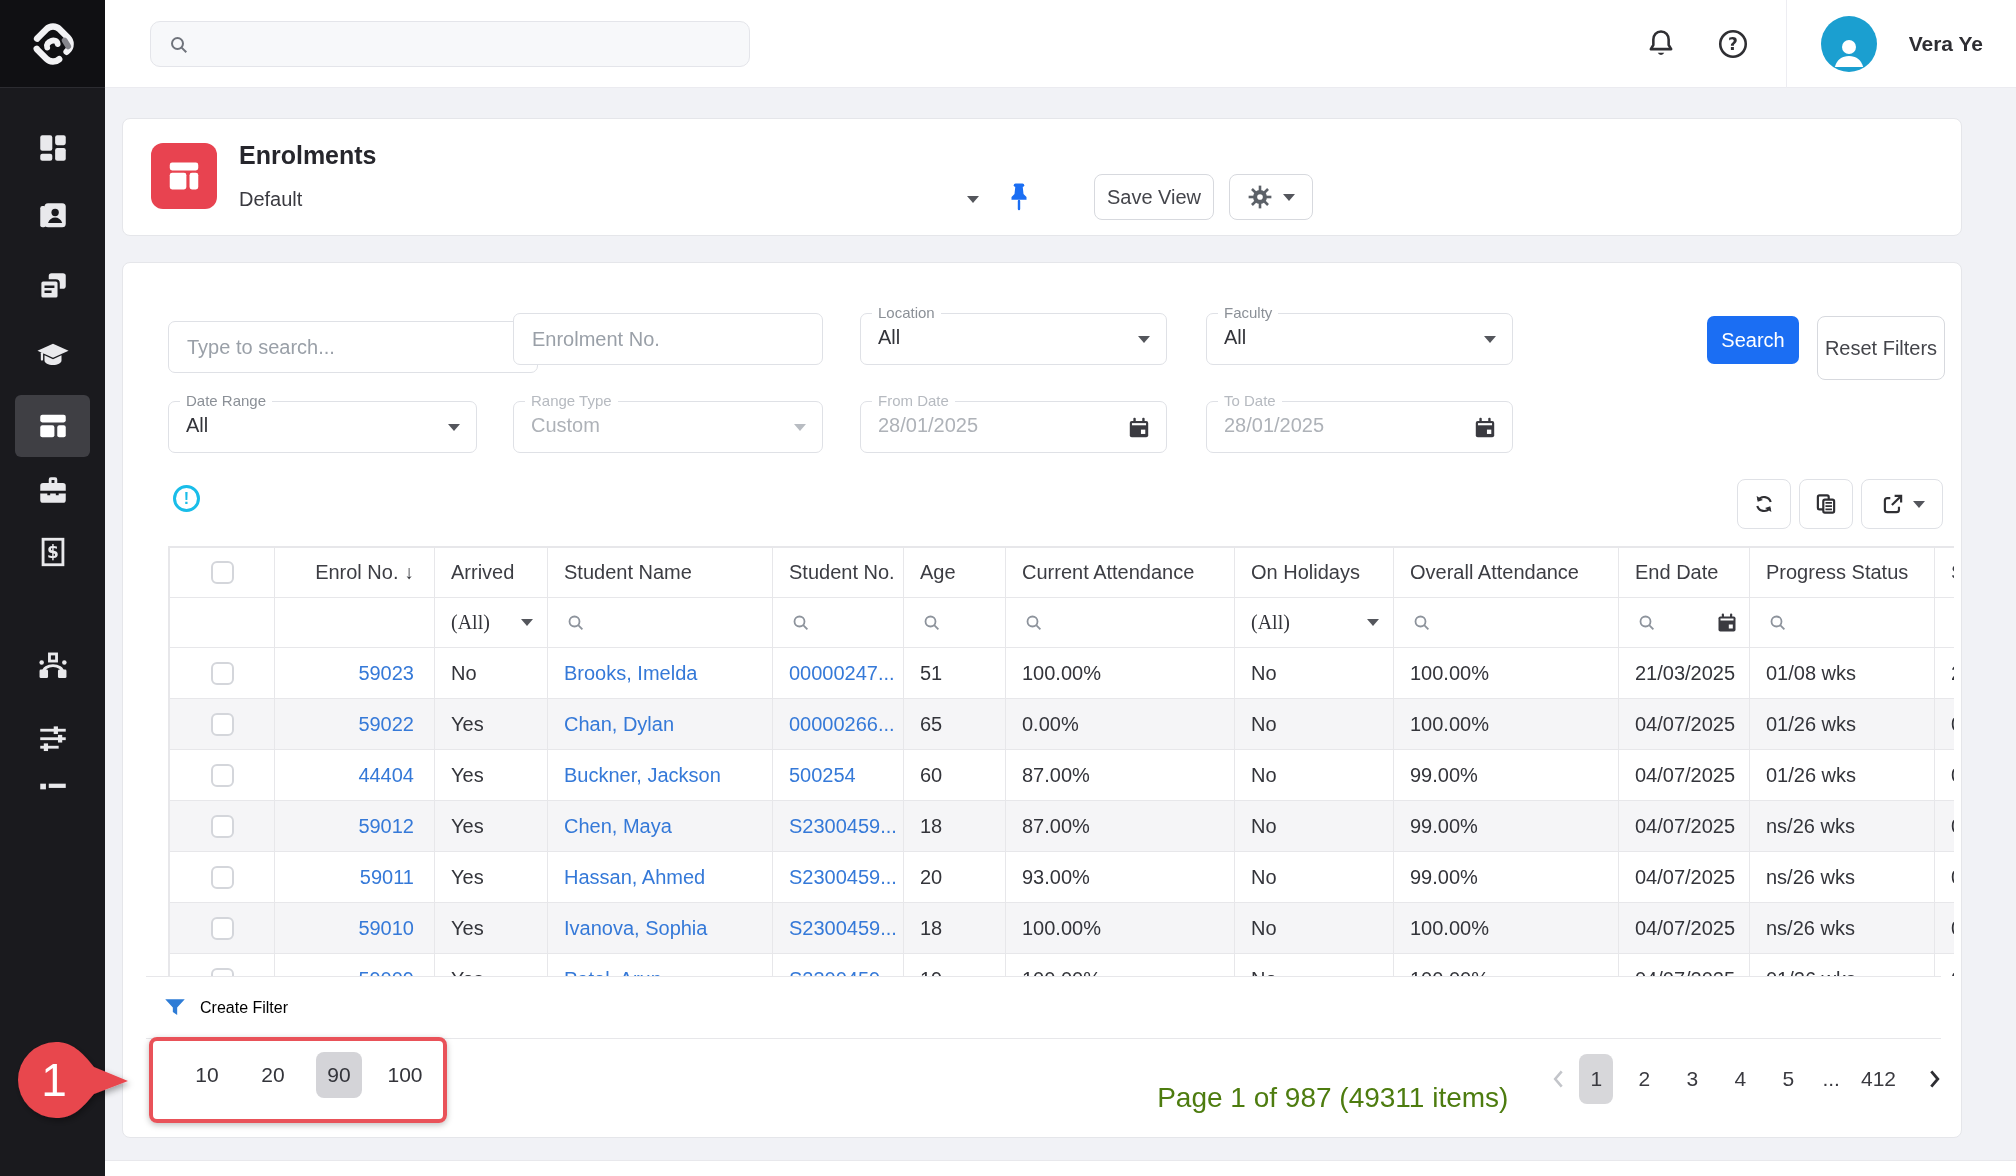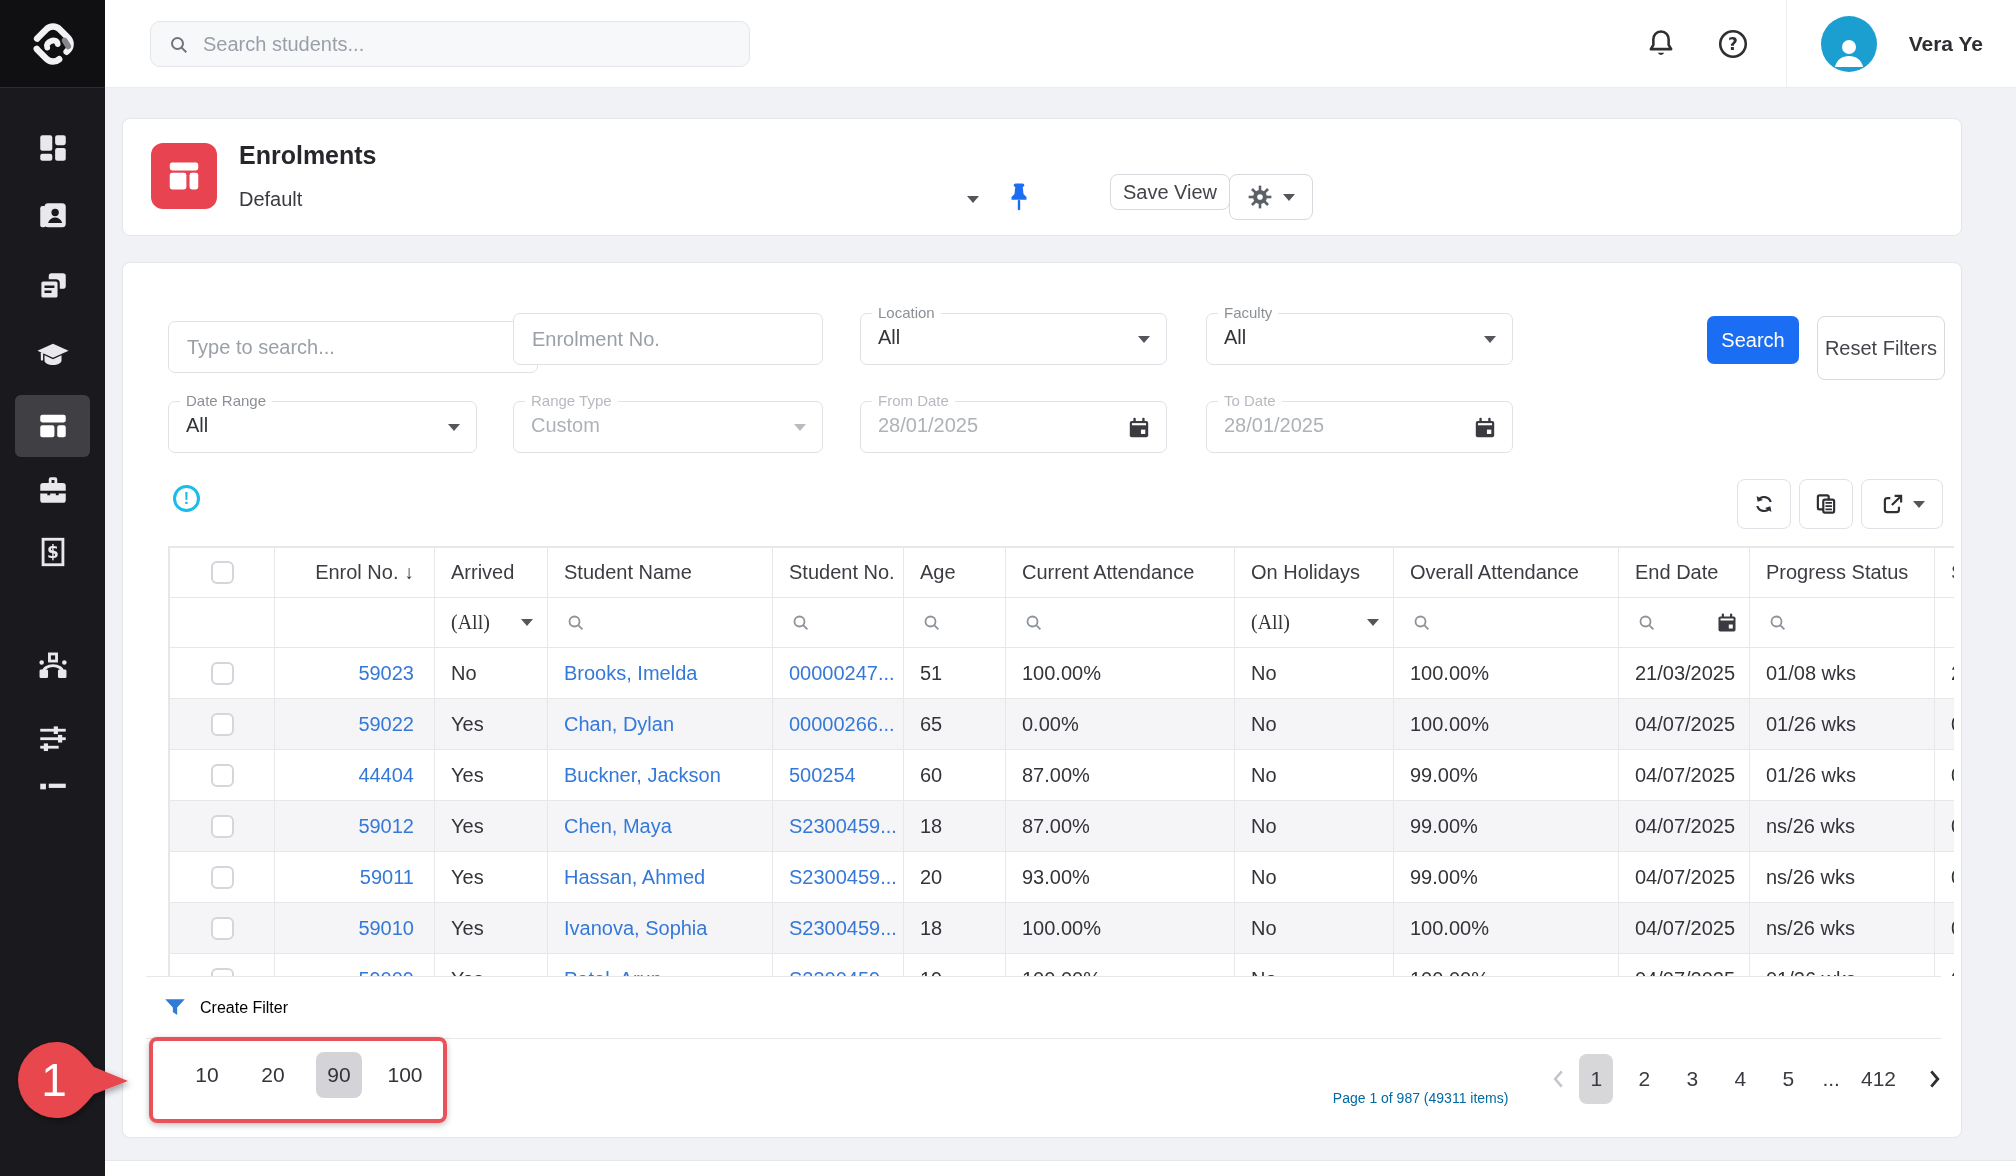--- a/index.html
+++ b/index.html
@@ -33,21 +33,21 @@
   .main-card { left:122px; top:262px; width:1840px; height:876px; }
 
   
   .module-icon { position:absolute; left:28px; top:24px; width:66px; height:66px; border-radius:12px; background:#e84350; display:flex; align-items:center; justify-content:center; }
   .module-title { position:absolute; left:116px; top:22px; font-size:25px; font-weight:700; color:#26262c; }
   .view-select { position:absolute; left:116px; top:62px; width:740px; height:36px; cursor:pointer; }
   .view-select .val { font-size:20px; color:#3a3a40; line-height:36px; }
   .view-select .caret { position:absolute; right:0; top:15px; }
   .pin-btn { position:absolute; left:878px; top:60px; width:36px; height:36px; cursor:pointer; }
   .btn { display:flex; align-items:center; justify-content:center; background:#fff; border:1px solid #d7d9de; border-radius:8px; font-size:20px; color:#44454b; cursor:pointer; font-family:inherit; }
-  .save-view-btn { position:absolute; left:971px; top:55px; width:120px; height:36px;margin-left:16px; }
+  .save-view-btn { position:absolute; left:971px; top:55px; width:120px; height:46px; }
   .gear-btn { position:absolute; left:1106px; top:55px; width:84px; height:46px; gap:10px; }
 
   .caret { width:0; height:0; border-left:6px solid transparent; border-right:6px solid transparent; border-top:7px solid #54565c; }
 
   
   .txt-input { position:absolute; height:52px; border:1px solid #dfe1e6; border-radius:7px; background:#fff; }
   .txt-input input { width:100%; height:100%; border:none; outline:none; background:transparent; padding:0 18px; font-size:20px; color:#3a3a40; font-family:inherit; }
   .txt-input input::placeholder { color:#9aa0a8; }
   .fieldbox { position:absolute; height:52px; border:1px solid #dfe1e6; border-radius:7px; background:#fff; cursor:pointer; }
   .fieldbox .flabel { position:absolute; left:11px; top:-10px; background:#fff; padding:0 6px; font-size:15px; color:#8b9097; }
@@ -87,21 +87,21 @@
   
   .create-filter-row { position:absolute; left:23px; top:713px; width:1795px; height:63px; border-top:1px solid #e7e7ea; border-bottom:1px solid #e7e7ea; display:flex; align-items:center; padding-left:16px; gap:12px; }
   .create-filter-row svg { width:26px; height:26px; }
   .create-filter-label { color:#000000; font-size:16px; cursor:pointer; }
 
   .page-sizes { position:absolute; left:61px; top:789px; display:flex; align-items:center; gap:20px; }
   .size-item { min-width:46px; height:46px; display:flex; align-items:center; justify-content:center; font-size:21px; color:#33343a; border-radius:8px; cursor:pointer; padding:0 4px; }
   .size-item.selected { background:#d4d4d8; }
 
   .pager { position:absolute; right:14px; top:790px; height:52px; display:flex; align-items:center; }
-  .page-info { color:#0369a1; font-size:14px; margin-right:38px;margin-top:38px; }
+  .page-info { color:#4d7c0f; font-size:28px; margin-right:38px;margin-top:38px; }
   .pg-chevron { width:26px; height:26px; cursor:pointer; }
   .page-num { min-width:34px; height:50px; display:flex; align-items:center; justify-content:center; font-size:21px; color:#3a3a40; margin:0 7px; cursor:pointer; border-radius:8px; padding:0 4px; }
   .page-num.current { background:#d7d7da; }
   .page-ellipsis { font-size:21px; color:#3a3a40; margin:0 10px; }
 
   
   .anno-box { position:absolute; left:26px; top:774px; width:298px; height:86px; border:4px solid #e95259; border-radius:8px; box-shadow:0 2px 6px rgba(0,0,0,.25); z-index:40; pointer-events:none; }
   .anno-balloon { position:absolute; left:12px; top:1032px; width:140px; height:98px; z-index:50; pointer-events:none; }
 
   .bottom-strip { position:absolute; left:0; top:1160px; width:2016px; height:16px; background:#fff; border-top:1px solid #e8e8ec; }
@@ -201,21 +201,20 @@
       </svg>
     </div>
   </div>
 
   <div class="topbar">
     <div class="global-search">
       <svg viewBox="0 0 24 24">
         <circle cx="10.5" cy="10.5" r="5.5" fill="none" stroke="#6f737b" stroke-width="2"></circle>
         <path d="M14.6 14.6L19.3 19.3" stroke="#6f737b" stroke-width="2"></path>
       </svg>
-      <input type="text" placeholder="Search students..." style="">
     </div>
     <div class="topbar-right">
       <svg class="tb-icon" viewBox="0 0 24 24">
         <path d="M12 3.2c-3.3 0-5.4 2.4-5.4 5.7v3.8L4.8 15.6h14.4l-1.8-2.9V8.9c0-3.3-2.1-5.7-5.4-5.7z" fill="none" stroke="#2f2f33" stroke-width="1.8" stroke-linejoin="round"></path>
         <path d="M9.7 18.2a2.5 2.5 0 0 0 4.6 0z" fill="#2f2f33"></path>
       </svg>
       <div style="width:38px"></div>
       <svg class="tb-icon" viewBox="0 0 24 24">
         <circle cx="12" cy="12" r="9" fill="none" stroke="#2f2f33" stroke-width="1.8"></circle>
         <text x="12" y="16.2" font-size="12" font-weight="bold" fill="#2f2f33" text-anchor="middle" font-family="DejaVu Sans, sans-serif">?</text>

